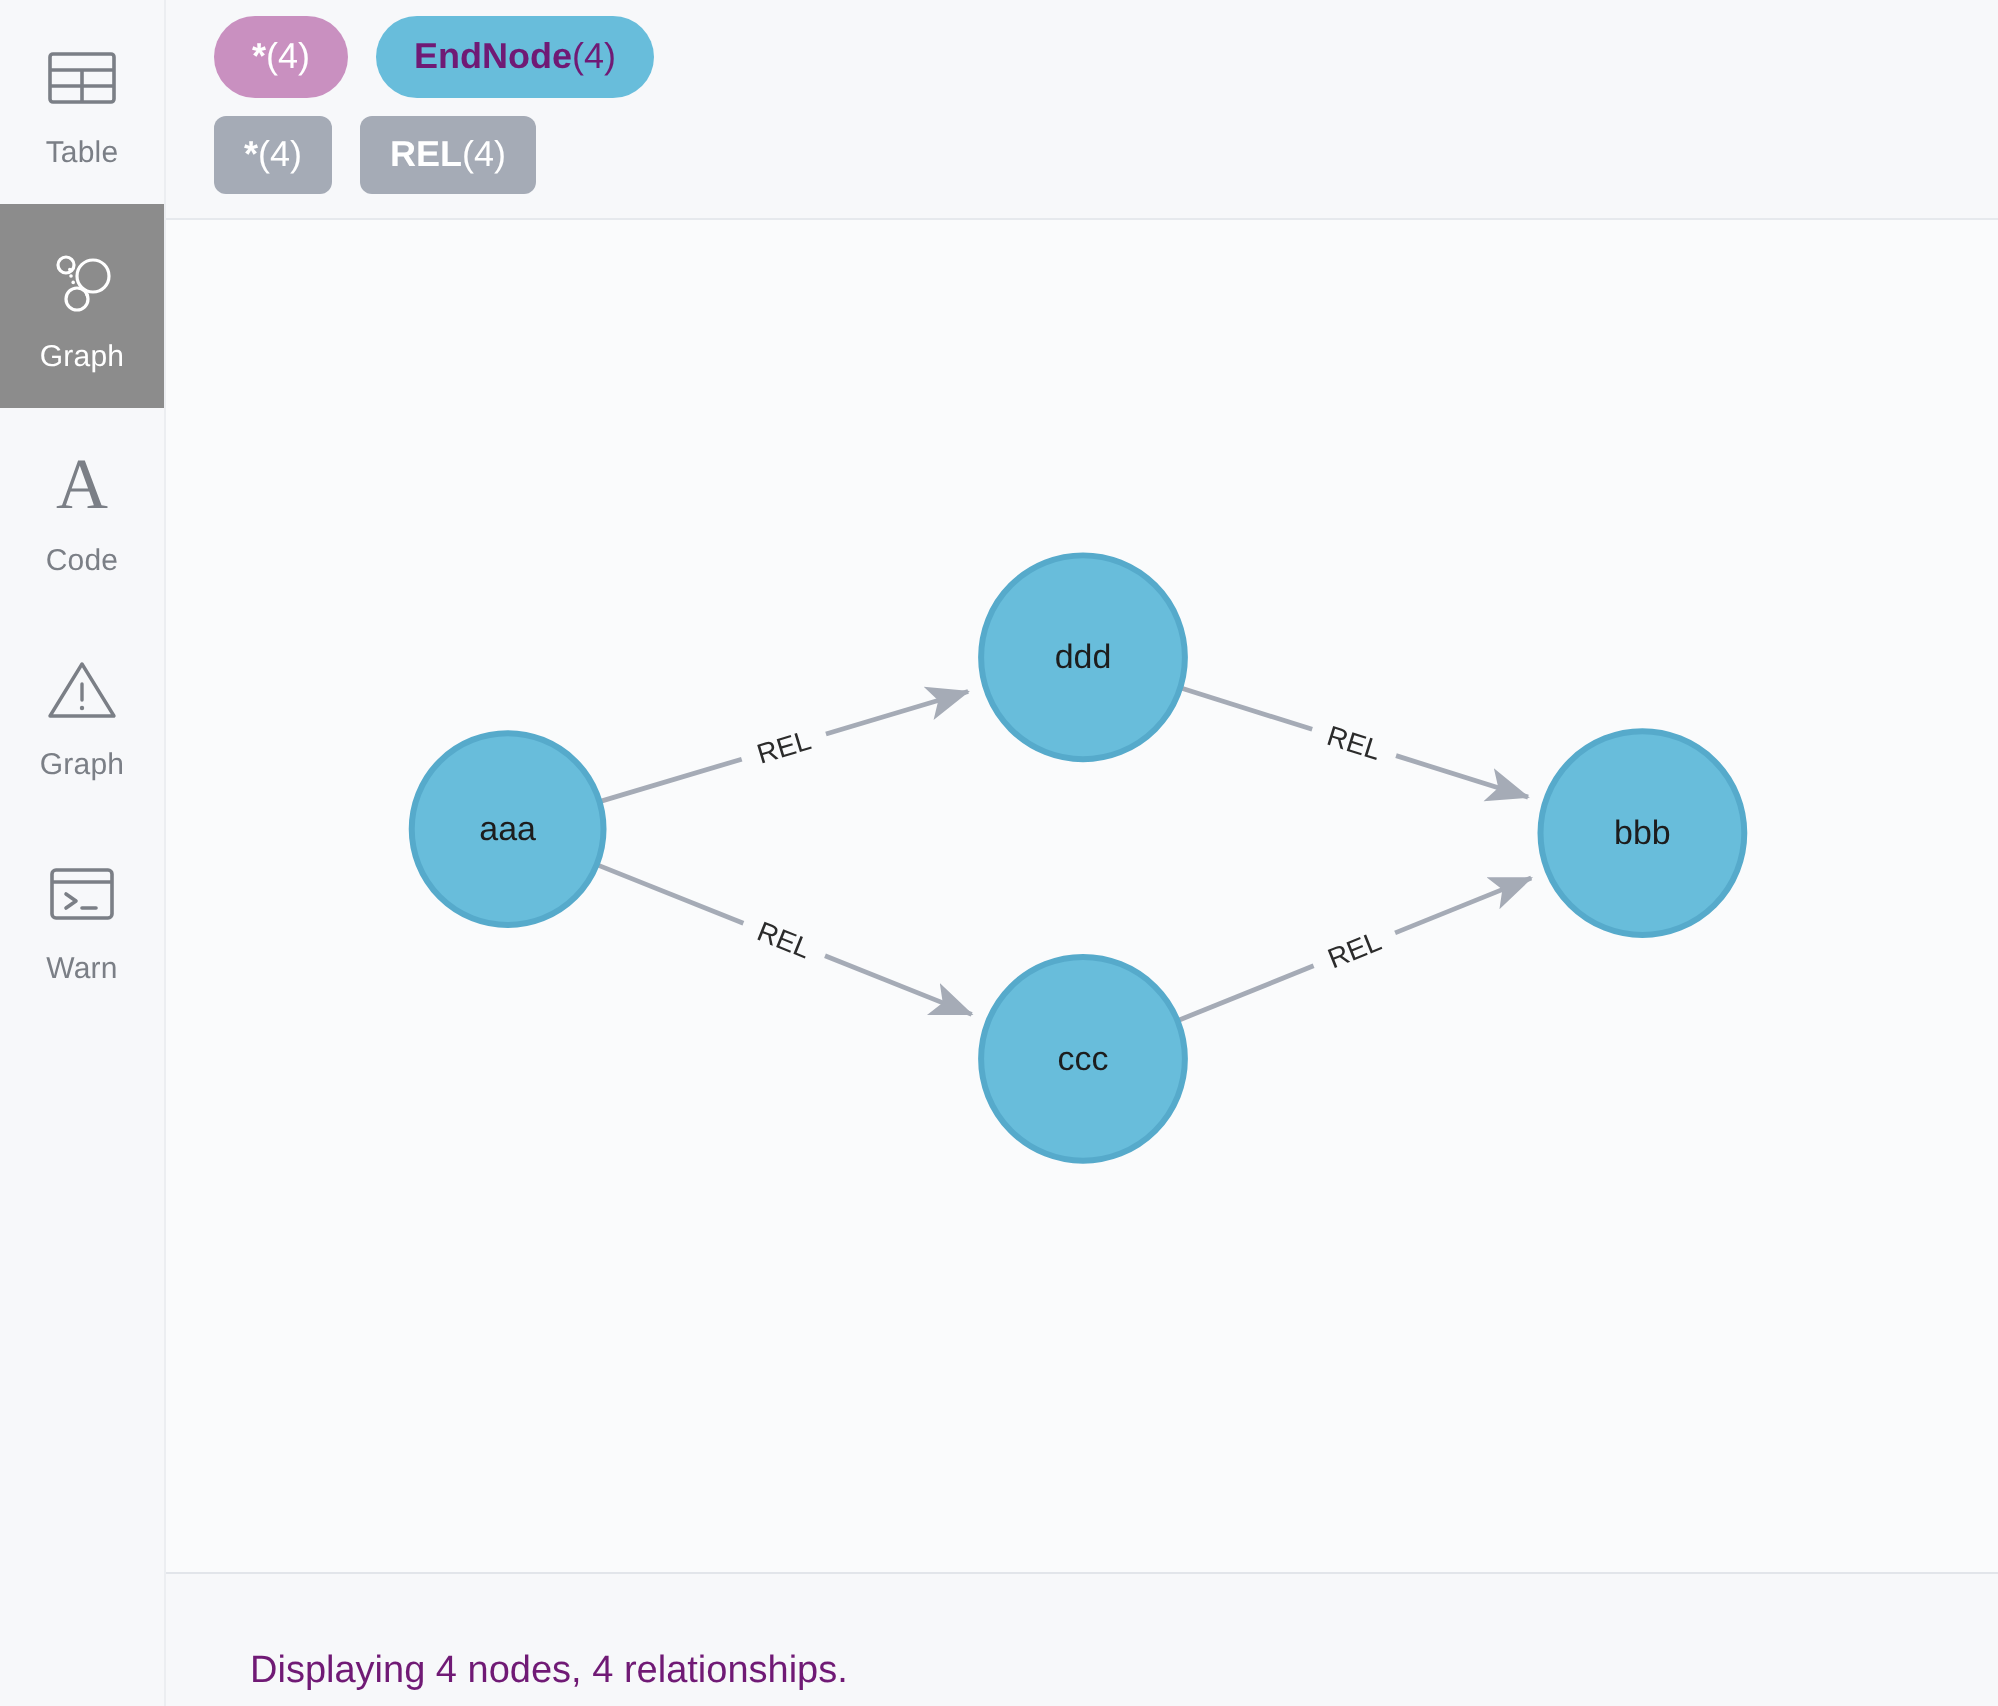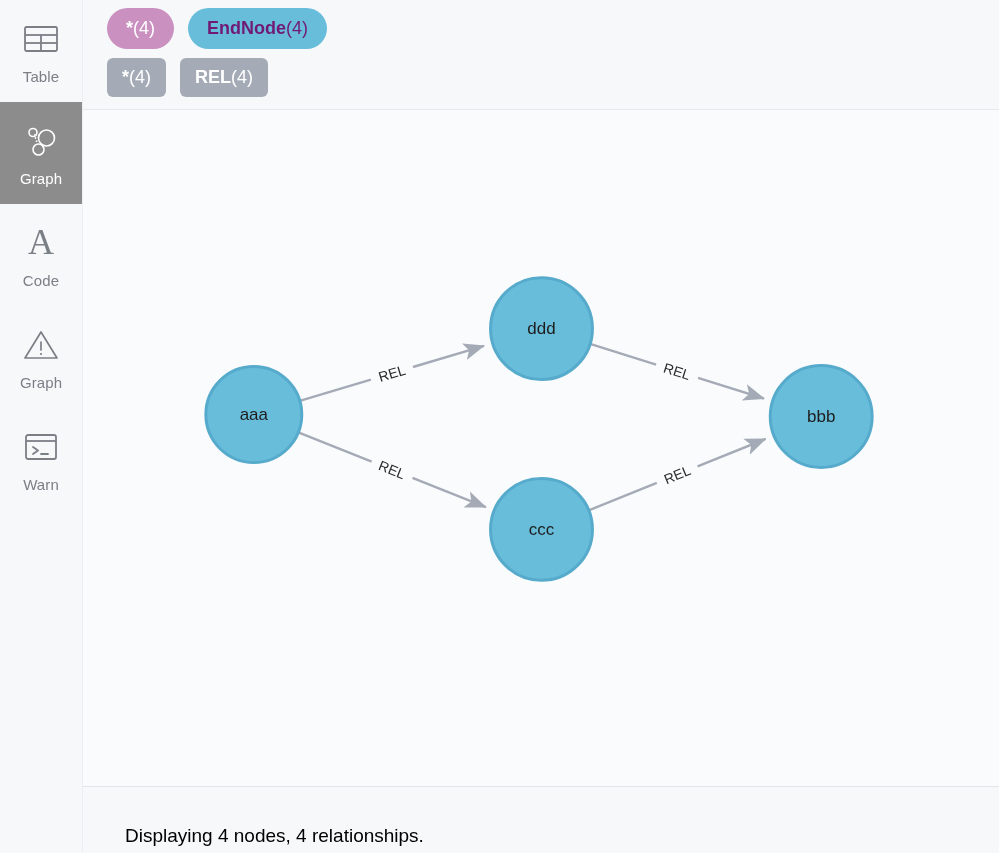--- a/index.html
+++ b/index.html
@@ -140,21 +140,21 @@
     height: 67px;
     background: #f7f8fa;
     border-top: 1px solid #e2e5ea;
     display: flex;
     align-items: center;
     padding-left: 42px;
     box-sizing: border-box;
   }
   .status-text {
     font-size: 19px;
-    color: #000000;
+    color: #701a75;
     margin-top: 31px;
   }
 </style>
 </head>
 <body>
 
 <div id="app">
 
   <div class="sidebar">
 

